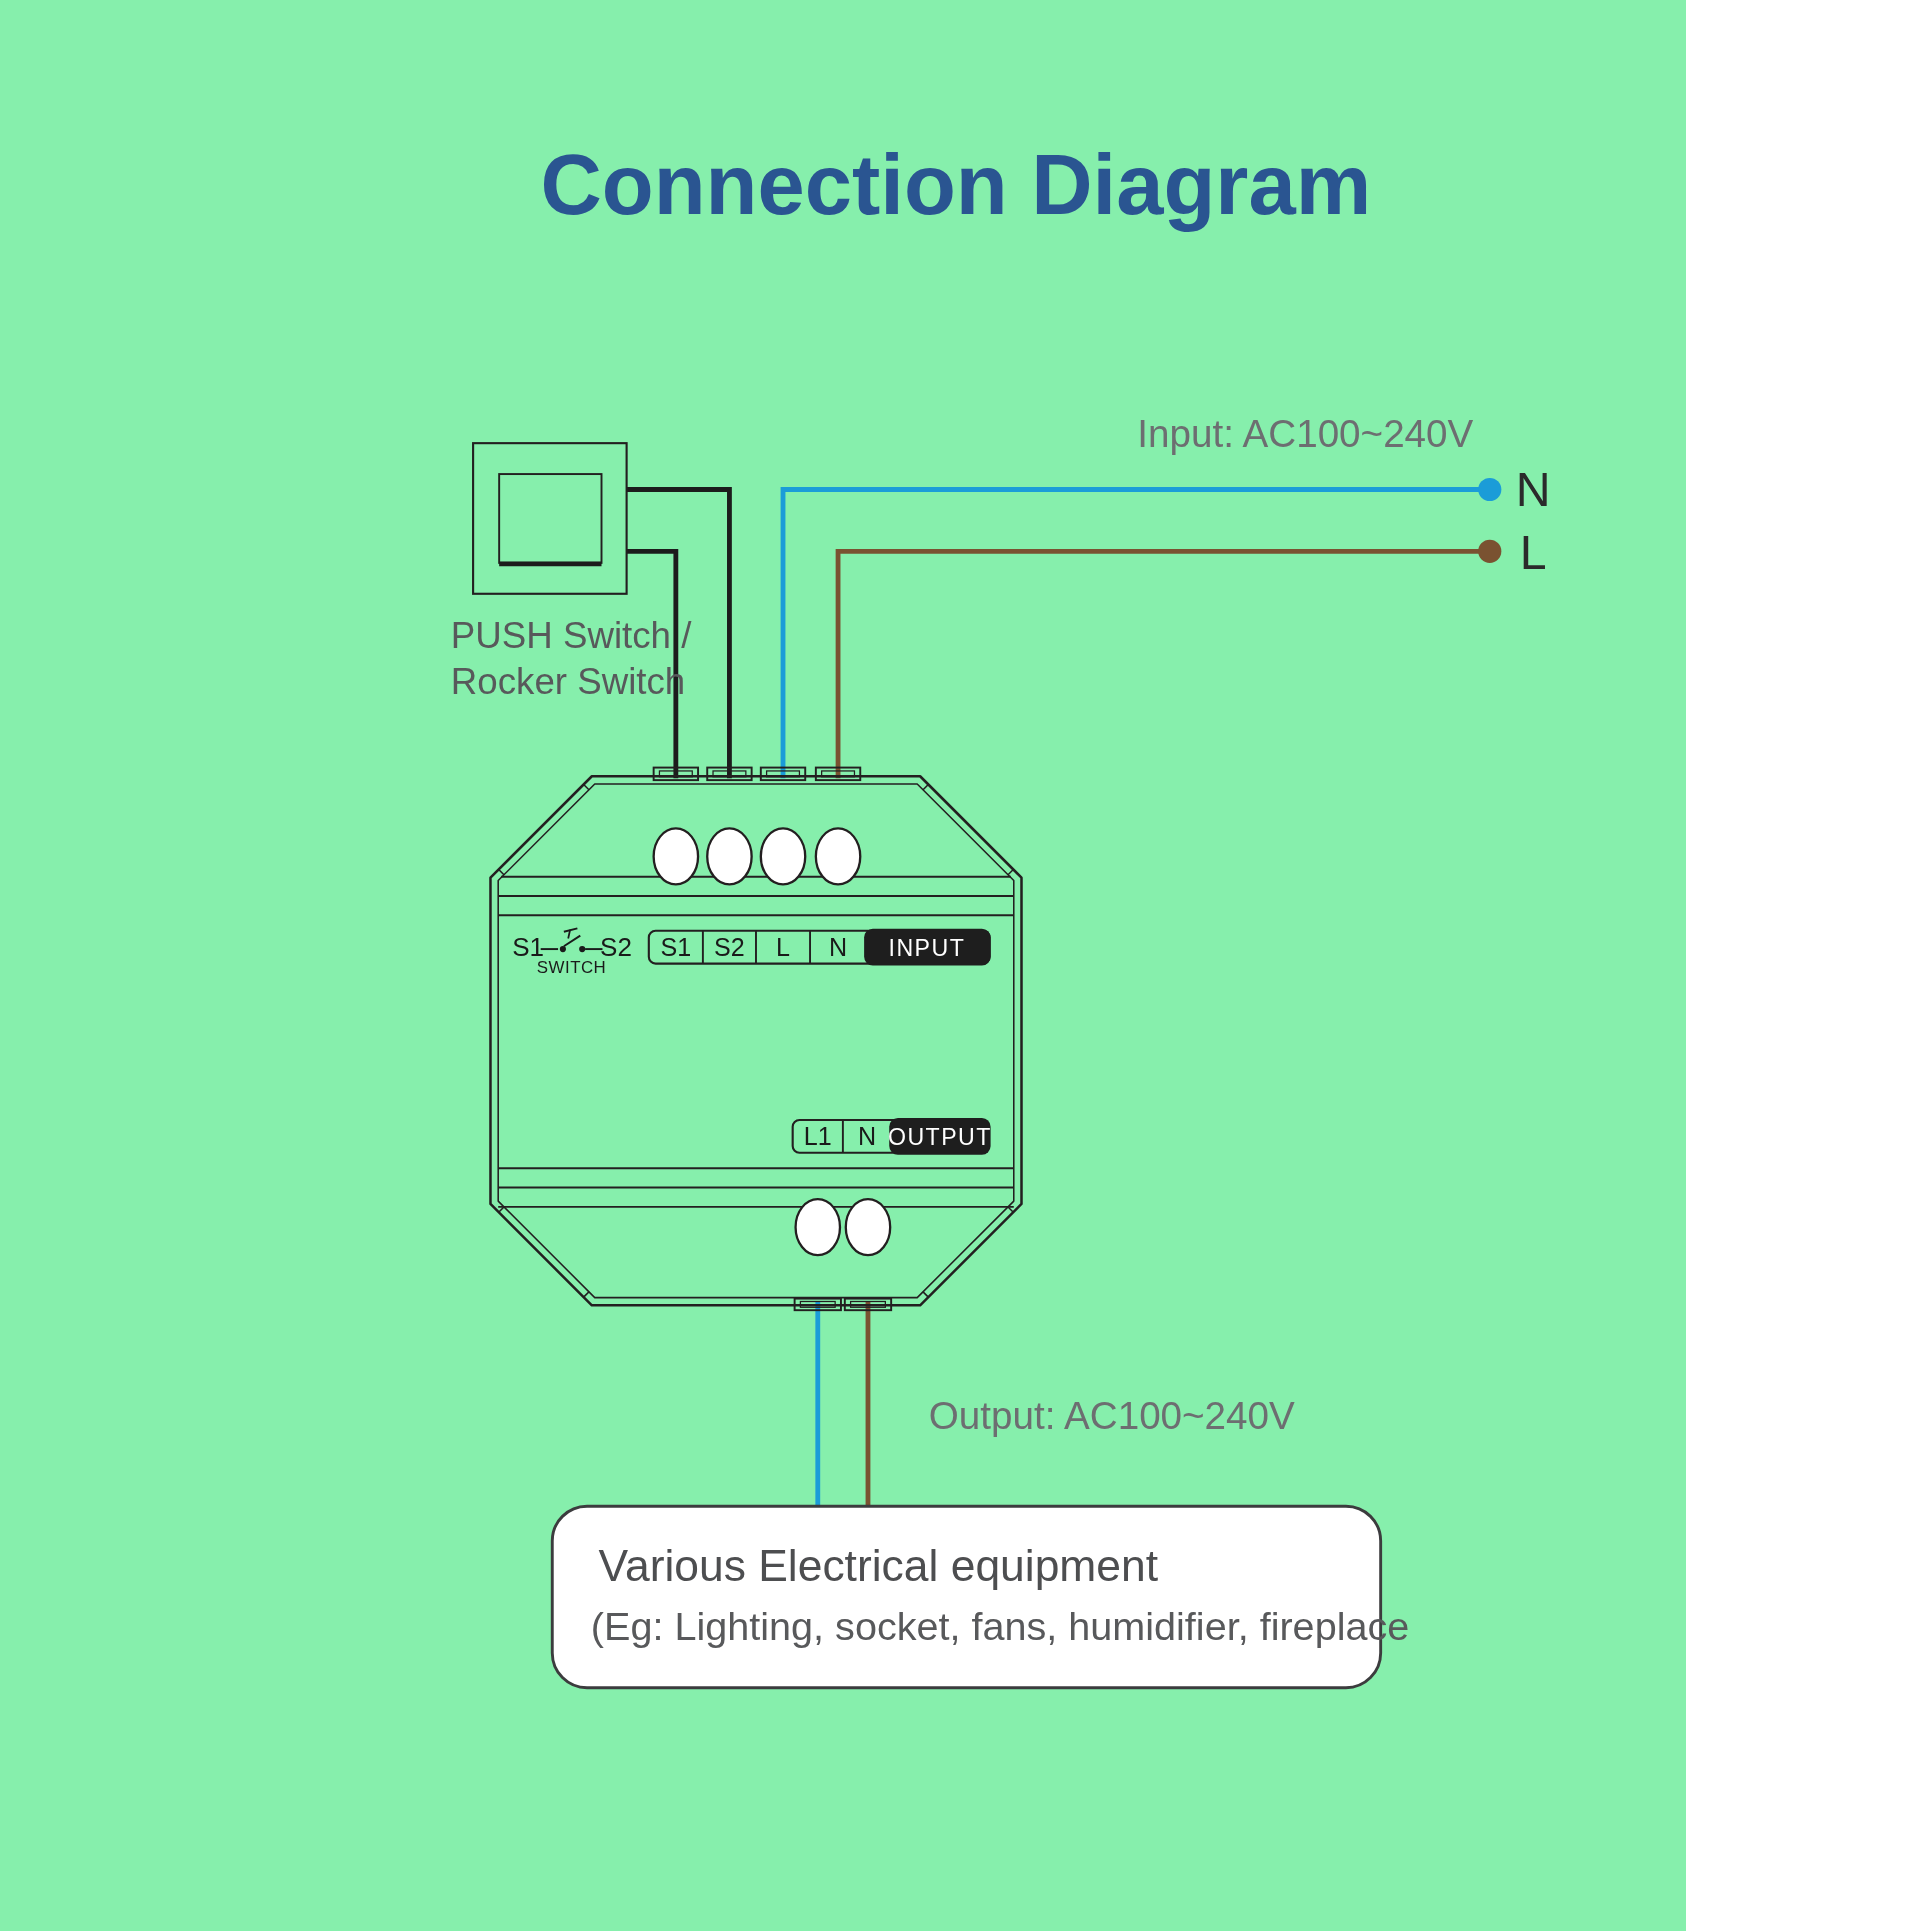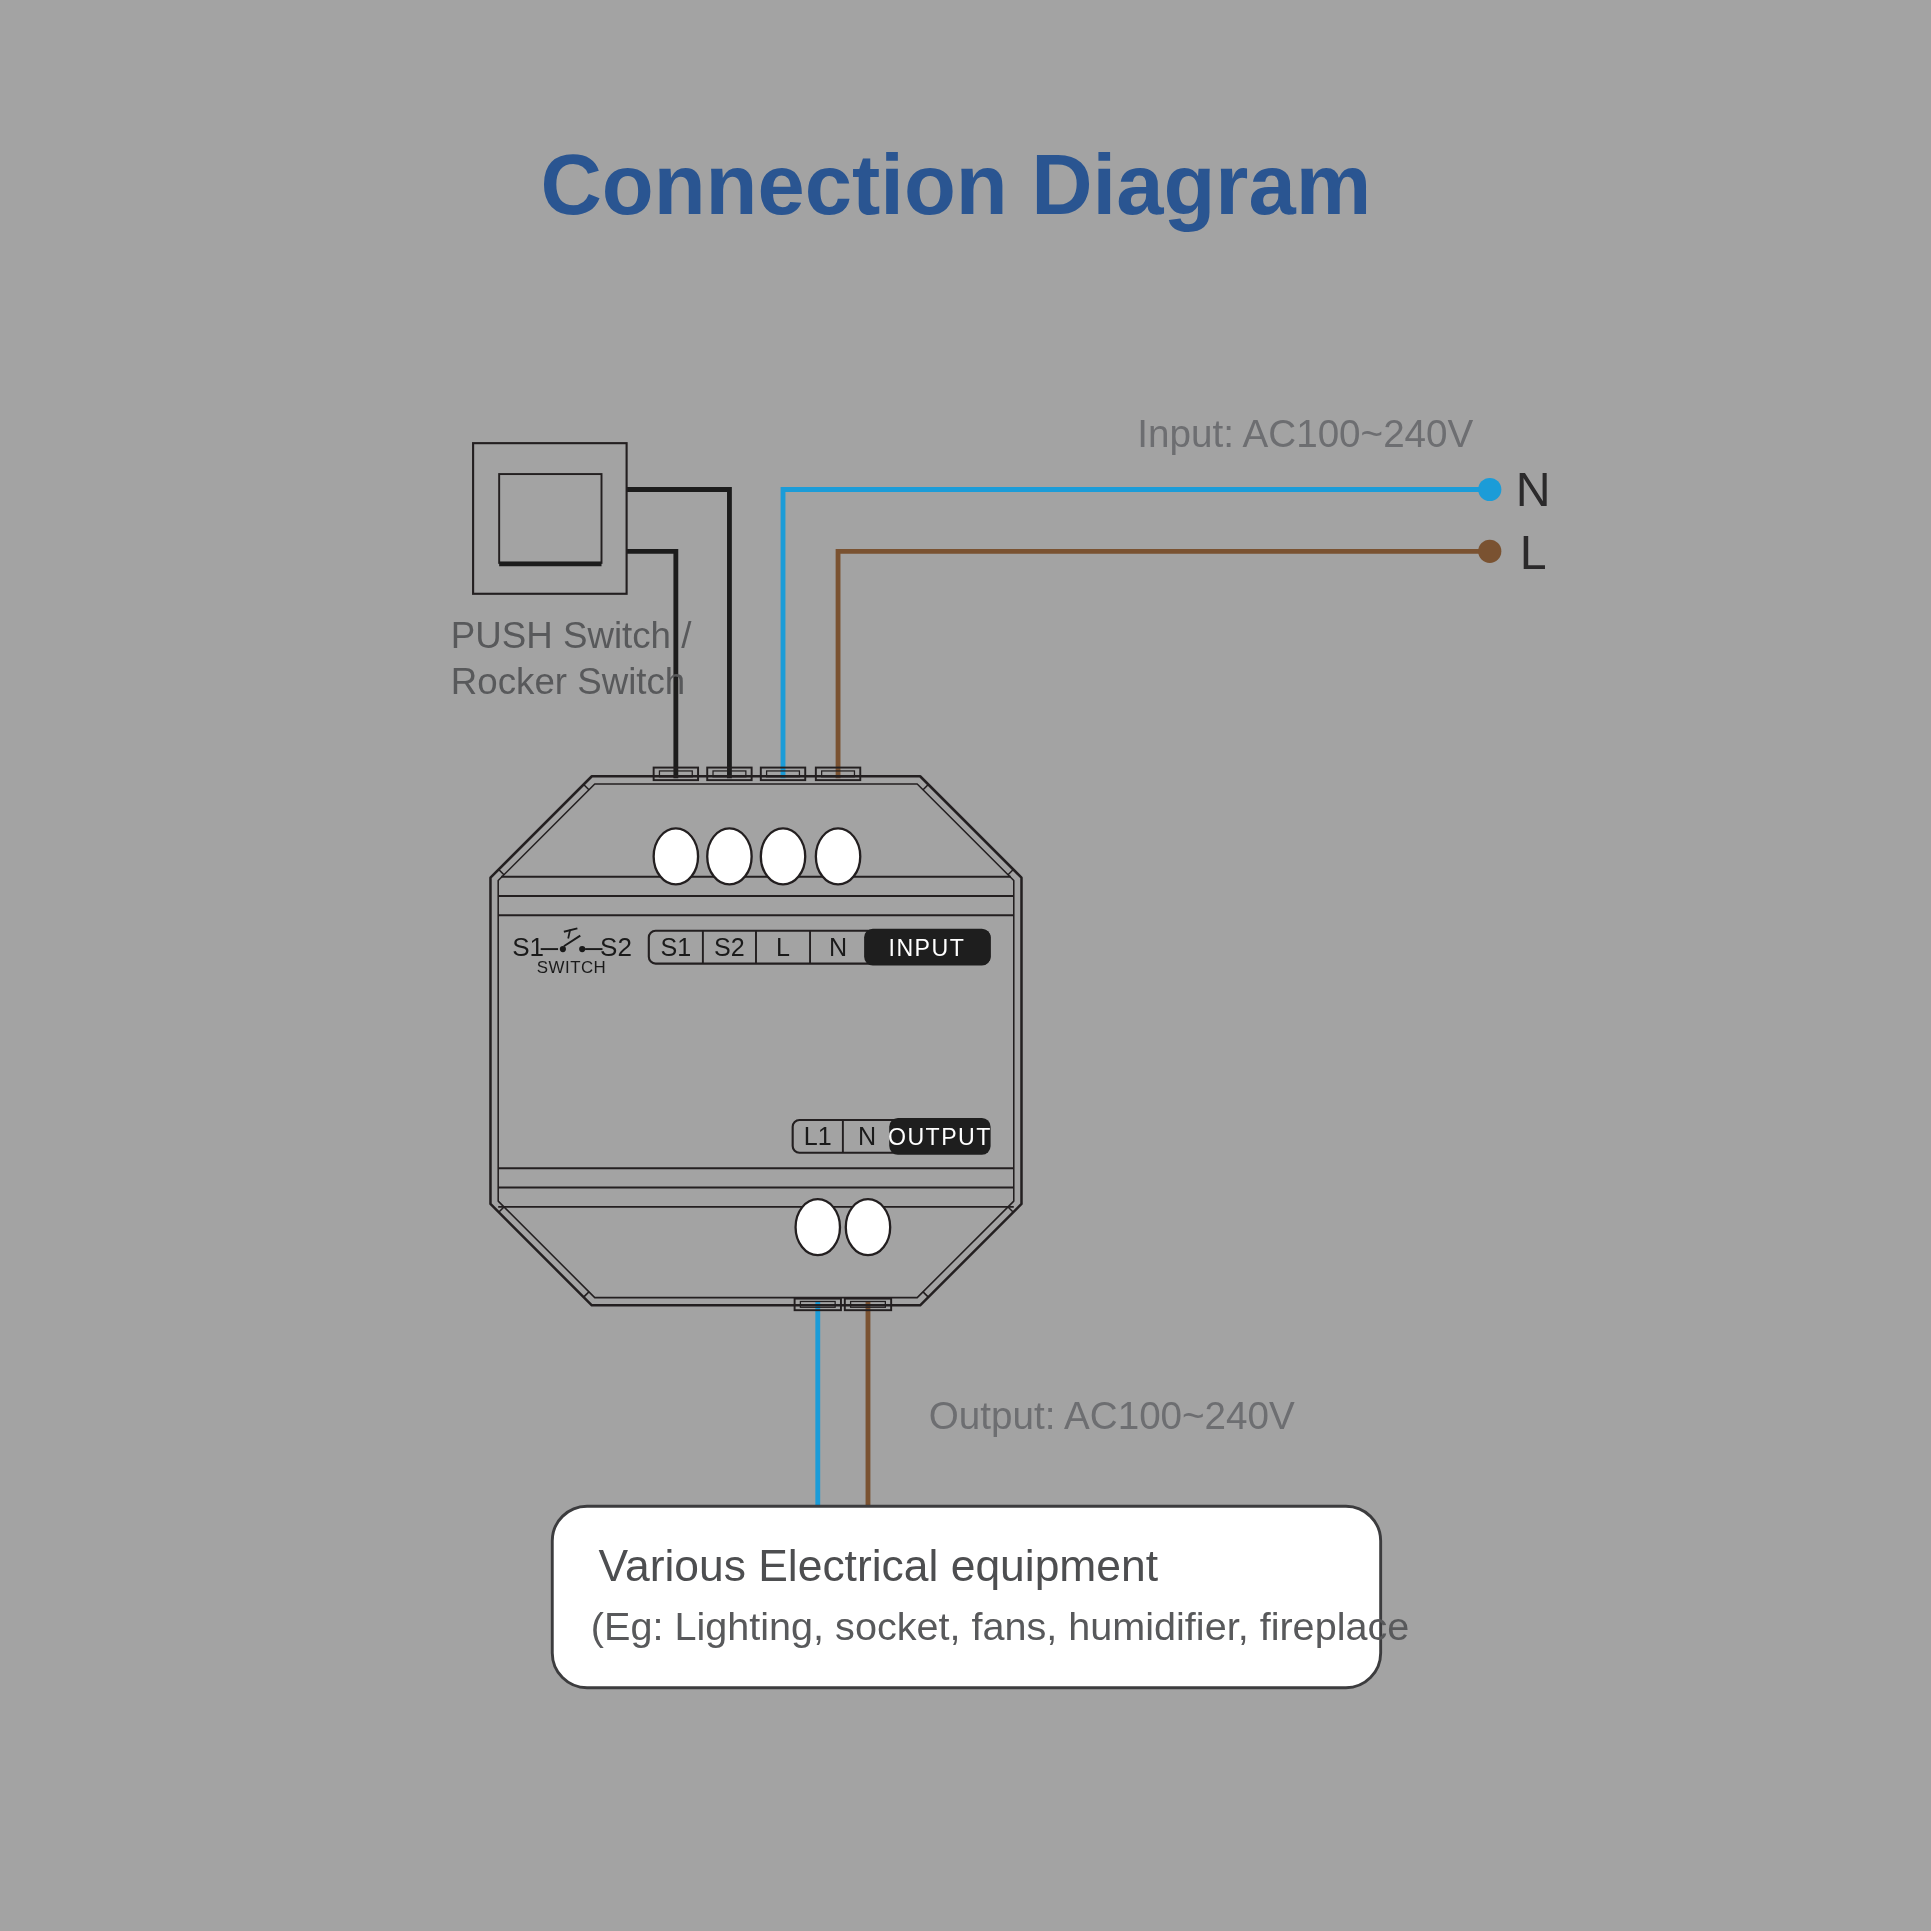--- a/index.html
+++ b/index.html
@@ -1,16 +1,16 @@
 <!DOCTYPE html>
 <html><head>
 <meta charset="utf-8">
 <style>
   html,body{margin:0;padding:0;background:#ffffff;}
-  .page{position:relative;width:1931px;height:1931px;background:#a3a3a3;
+  .page{position:relative;width:1686px;height:1931px;background:#86efac;
         font-family:"Liberation Sans",sans-serif;overflow:hidden;}
   svg{position:absolute;left:0;top:0;}
   text{font-family:"Liberation Sans",sans-serif;}
   .title-text{font-size:88px;font-weight:bold;fill:#2A5591;}
   .gray-label{font-size:40px;fill:#6D6E71;}
   .push-label{font-size:38px;fill:#58595B;}
   .nl-label{font-size:50px;fill:#2B2A2B;}
   .term-text{font-size:26px;fill:#1A1A1A;}
   .term-text-white{font-size:24px;fill:#ffffff;letter-spacing:1.5px;}
   .sym-text{font-size:27px;fill:#1A1A1A;}

